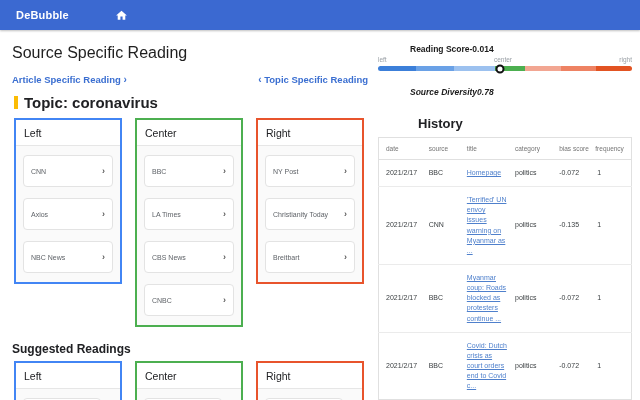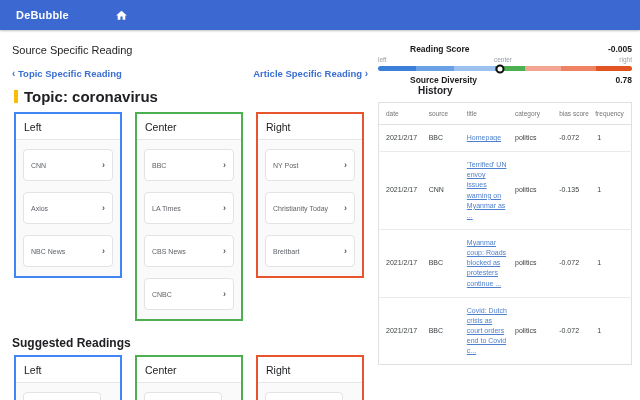--- a/index.html
+++ b/index.html
@@ -12,51 +12,51 @@
   .brand{font-weight:bold;font-size:11px;letter-spacing:.2px;}
   .home-btn{margin-left:30px;display:flex;align-items:center;cursor:pointer;}
   .nav{margin-left:auto;display:flex;gap:28px;}
   .nav a{color:#fff;text-decoration:none;font-size:8px;font-weight:bold;letter-spacing:.5px;}
 
   .main{display:flex;}
   .left-col{width:376px;box-sizing:border-box;padding:14px 8px 0 12px;}
   .right-col{flex:1;box-sizing:border-box;padding:14px 8px 0 2px;}
 
   
-  .section-title{font-size:11px;color:#1f1f1f;}
+  .section-title{font-size:16px;color:#1f1f1f;}
   .links-row{display:flex;justify-content:space-between;margin-top:12px;
              font-size:9.5px;font-weight:bold;color:#3b6fd1;}
   .links-row a{color:#3b6fd1;text-decoration:none;}
   .chev-glyph{font-size:10px;}
   .topic{margin-top:11px;margin-left:2px;border-left:4px solid #fbbc05;padding-left:6px;
          font-size:15px;font-weight:bold;height:13px;line-height:13px;}
   .boxes{display:flex;gap:13px;margin-top:9px;margin-left:2px;align-items:flex-start;}
   .box{width:108px;box-sizing:border-box;border:2px solid #999;background:#fff;}
   .box-title{padding:7px 8px 6px;font-size:10.5px;color:#202124;}
   .box-content{background:#fafafa;border-top:1px solid #e6e6e6;padding:9px 7px;
                display:flex;flex-direction:column;gap:11px;}
   .card{background:#fff;border:1px solid #e3e3e3;border-radius:4px;height:32px;
         padding:0 7px;display:flex;align-items:center;justify-content:space-between;
         font-size:7px;color:#5f6368;cursor:pointer;box-sizing:border-box;}
   .card .card-chev{color:#5c5c5c;font-size:9px;font-weight:bold;}
   .card.inline{justify-content:flex-start;gap:9px;width:78px;}
   .suggested-title{margin-top:15px;font-size:12px;font-weight:bold;}
   .boxes.bottom{margin-top:5px;}
 
   
-  .stat-row{display:flex;justify-content:space-between;font-size:8.5px;font-weight:bold;
+  .stat-row{display:flex;justify-content:flex-start;font-size:8.5px;font-weight:bold;
             color:#1b1b1b;padding-left:32px;}
   .slider-labels{display:flex;justify-content:space-between;font-size:6.5px;color:#9aa0a6;
                  margin-top:2px;}
   .slider{position:relative;height:5px;border-radius:3px;margin-top:3px;background:#ddd;}
   .slider-marker{position:absolute;top:50%;transform:translate(-50%,-50%);width:9px;height:9px;
                  box-sizing:border-box;background:#fff;border:2px solid #111;border-radius:50%;
                  cursor:pointer;}
-  .stat-row.mt{margin-top:4px;}
-  .history-title{margin-top:0;font-size:10px;font-weight:bold;color:#202124;padding-left:40px;}
+  .stat-row.mt{margin-top:16px;font-style:italic;}
+  .history-title{margin-top:19px;font-size:13px;font-weight:bold;color:#202124;padding-left:40px;}
   table.history{margin-top:6px;width:100%;border-collapse:collapse;table-layout:fixed;
                 border:1px solid #e0e0e0;font-size:7px;}
   table.history th{color:#757575;font-weight:normal;text-align:left;vertical-align:bottom;
                    padding:7px 4px;border-bottom:1px solid #e0e0e0;font-size:6.5px;}
   table.history th:last-child{white-space:nowrap;padding-left:2px;padding-right:2px;}
   table.history td{padding:8px 4px;border-bottom:1px solid #ebebeb;color:#3c4043;
                    vertical-align:middle;word-wrap:break-word;line-height:1.45;}
   table.history tr:last-child td{border-bottom:none;}
   table.history td a{color:#4f80cc;text-decoration:underline;}
   table.history td:first-child, table.history th:first-child{padding-left:7px;}
@@ -74,22 +74,22 @@
         </svg>
     </span>
   </div>
 
   <div class="main">
 
     <div class="left-col">
       <div class="section-title">Source Specific Reading</div>
 
       <div class="links-row">
+        <a href="#"><span>Article Specific Reading</span> <span class="chev-glyph">›</span></a>
         <a href="#"><span class="chev-glyph">‹</span> <span>Topic Specific Reading</span></a>
-        <a href="#"><span>Article Specific Reading</span> <span class="chev-glyph">›</span></a>
       </div>
 
       <div class="topic">Topic: coronavirus</div>
 
       <div class="boxes" id="top-boxes">
           <div class="box" style="border-color: rgb(66, 133, 244);">
             <div class="box-title">Left</div>
             <div class="box-content">
               <div class="card">
                 <span>CNN</span>
@@ -175,21 +175,21 @@
               </div>
             </div>
           </div>
         </div>
     </div>
 
     <div class="right-col">
 
       <div class="stat-row">
         <span>Reading Score</span>
-        <span>-0.005</span>
+        <span>-0.014</span>
       </div>
 
       <div class="slider-labels">
         <span>left</span>
         <span>center</span>
         <span>right</span>
       </div>
 
       <div class="slider" id="bias-slider" style="background: linear-gradient(to right, rgb(60, 127, 217) 0%, rgb(60, 127, 217) 15%, rgb(106, 161, 230) 15%, rgb(106, 161, 230) 30%, rgb(156, 193, 239) 30%, rgb(156, 193, 239) 46%, rgb(76, 175, 80) 46%, rgb(76, 175, 80) 58%, rgb(242, 166, 146) 58%, rgb(242, 166, 146) 72%, rgb(238, 130, 99) 72%, rgb(238, 130, 99) 86%, rgb(226, 83, 34) 86%, rgb(226, 83, 34) 100%);">
         <div class="slider-marker" id="bias-marker" style="left: 48%;"></div>

